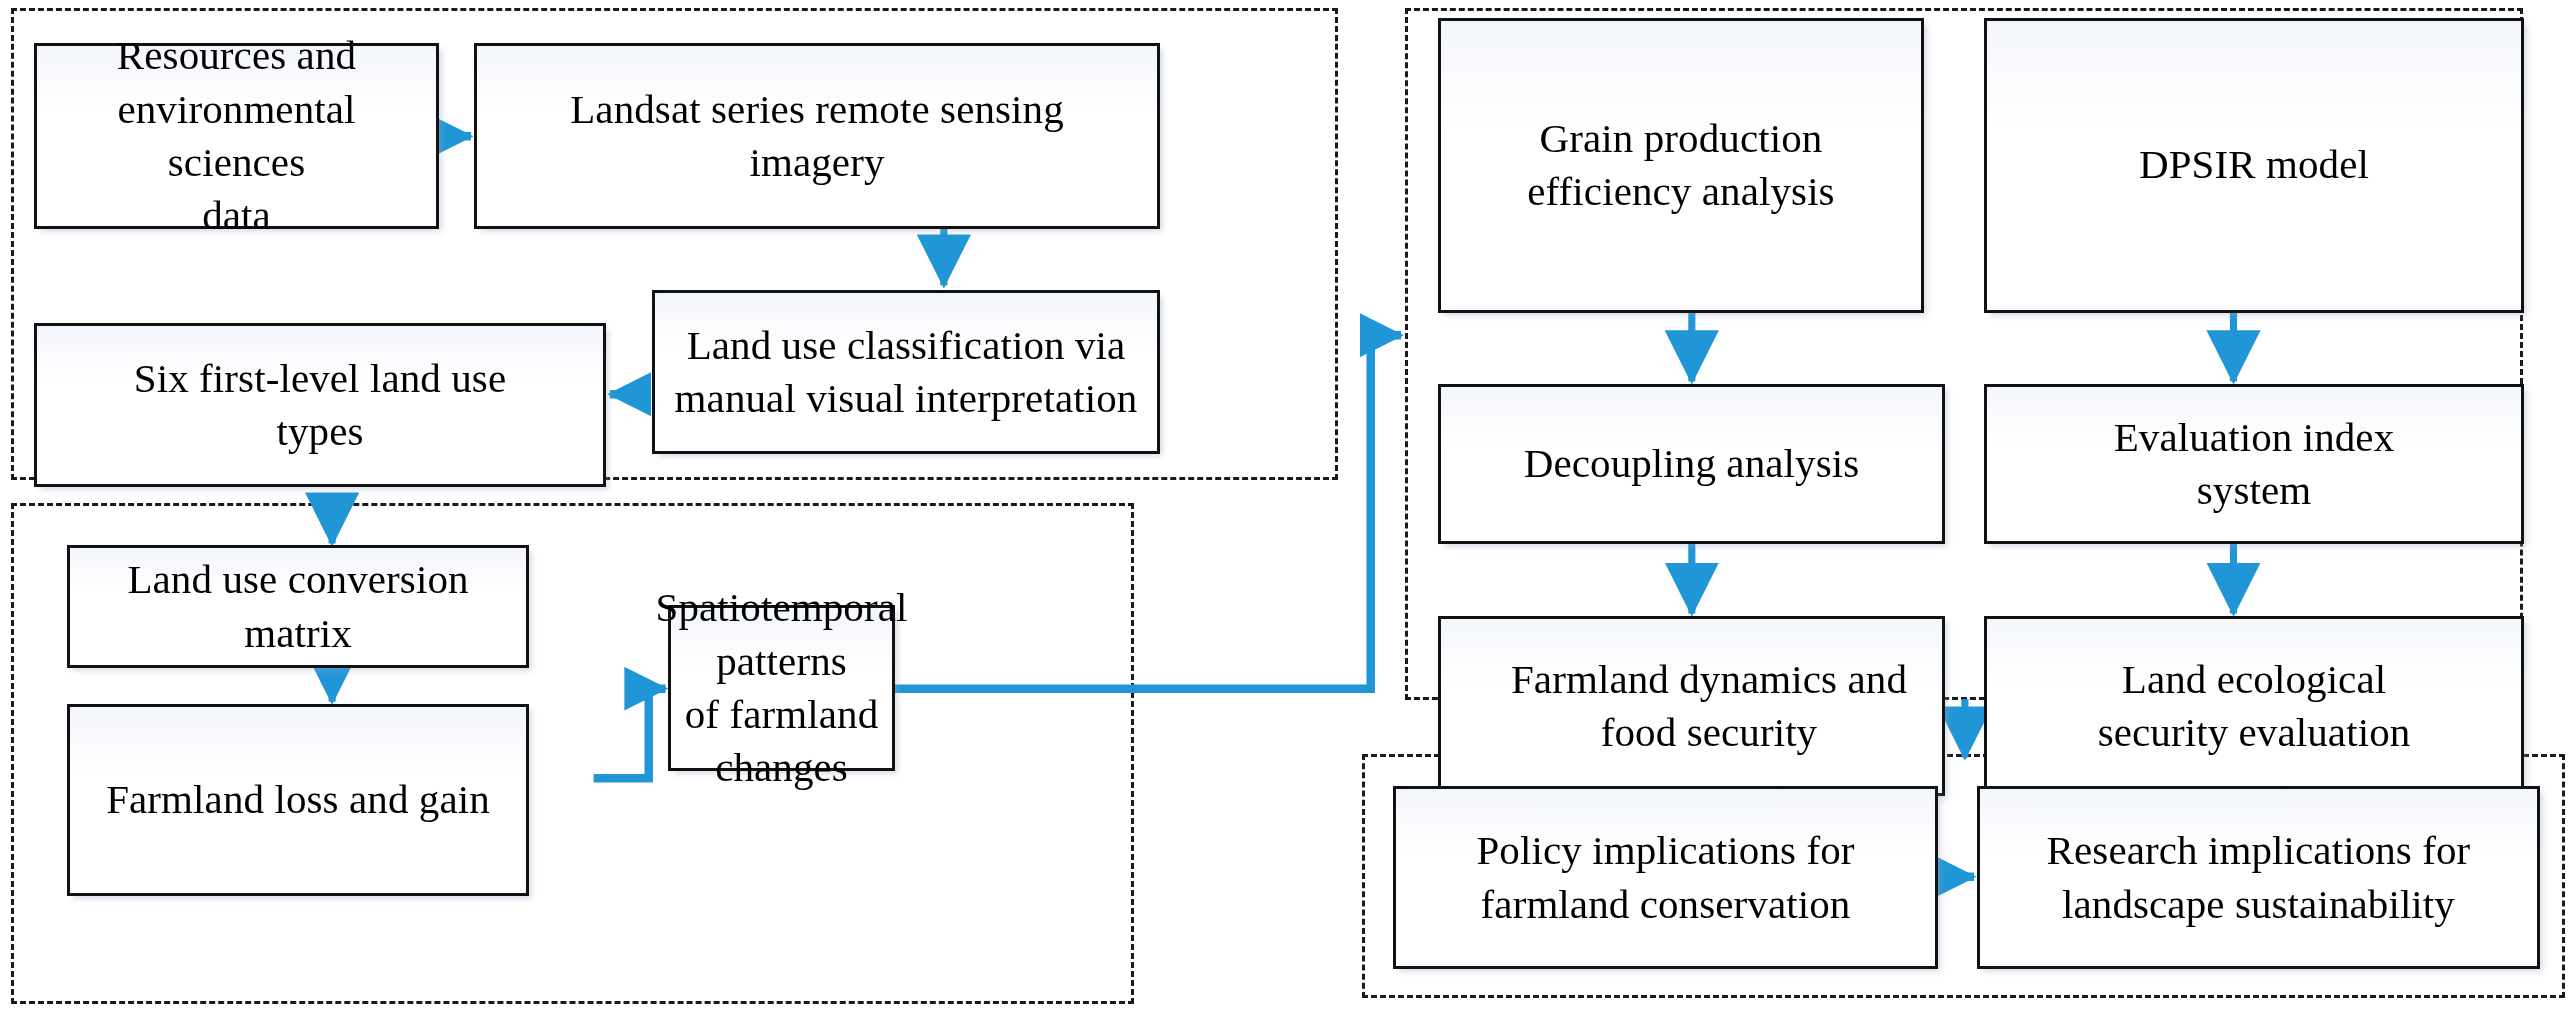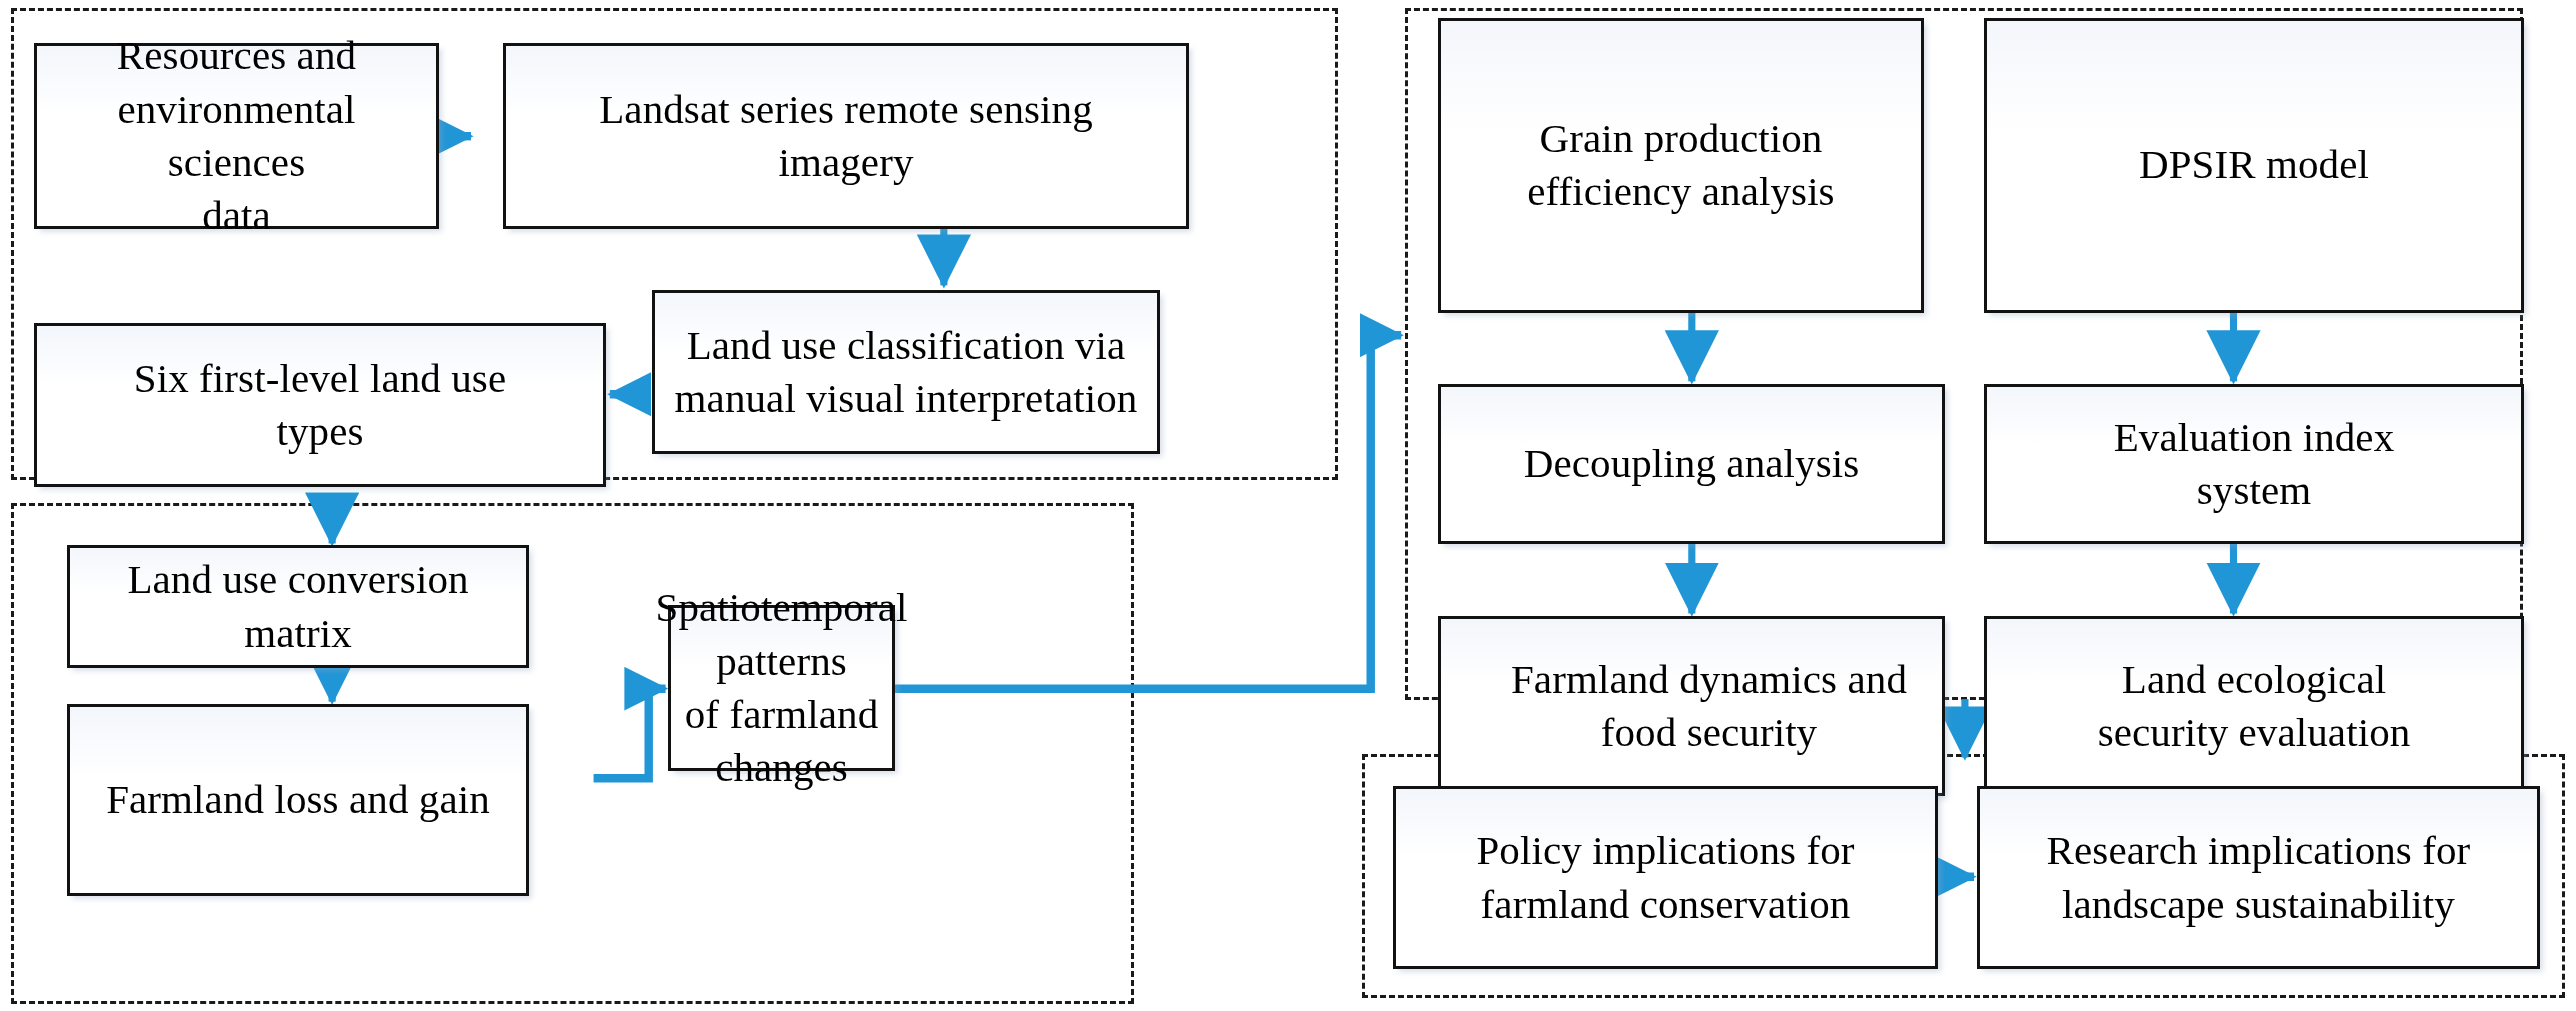--- a/index.html
+++ b/index.html
@@ -98,21 +98,21 @@
       <line x1="3029" y1="1078" x2="3029" y2="1168" stroke-width="11" marker-end="url(#ah-thin)"></line>
 
       <line x1="2989" y1="1352" x2="3043" y2="1352" stroke-width="13" marker-end="url(#ah)"></line>
     </g>
   </svg>
 
   <div class="node" style="left:34px; top:43px; width:405px; height:186px;">Resources and
 environmental sciences
 data</div>
 
-  <div class="node" style="left:474px; top:43px; width:686px; height:186px;margin-left:29px;">Landsat series remote sensing
+  <div class="node" style="left:474px; top:43px; width:686px; height:186px;">Landsat series remote sensing
 imagery</div>
 
   <div class="node" style="left:652px; top:290px; width:508px; height:164px;">Land use classification via
 manual visual interpretation</div>
 
   <div class="node" style="left:34px; top:290px; width:572px; height:164px;margin-top:33px;">Six first-level land use
 types</div>
 
   <div class="node" style="left:67px; top:545px; width:462px; height:123px;">Land use conversion
 matrix</div>

